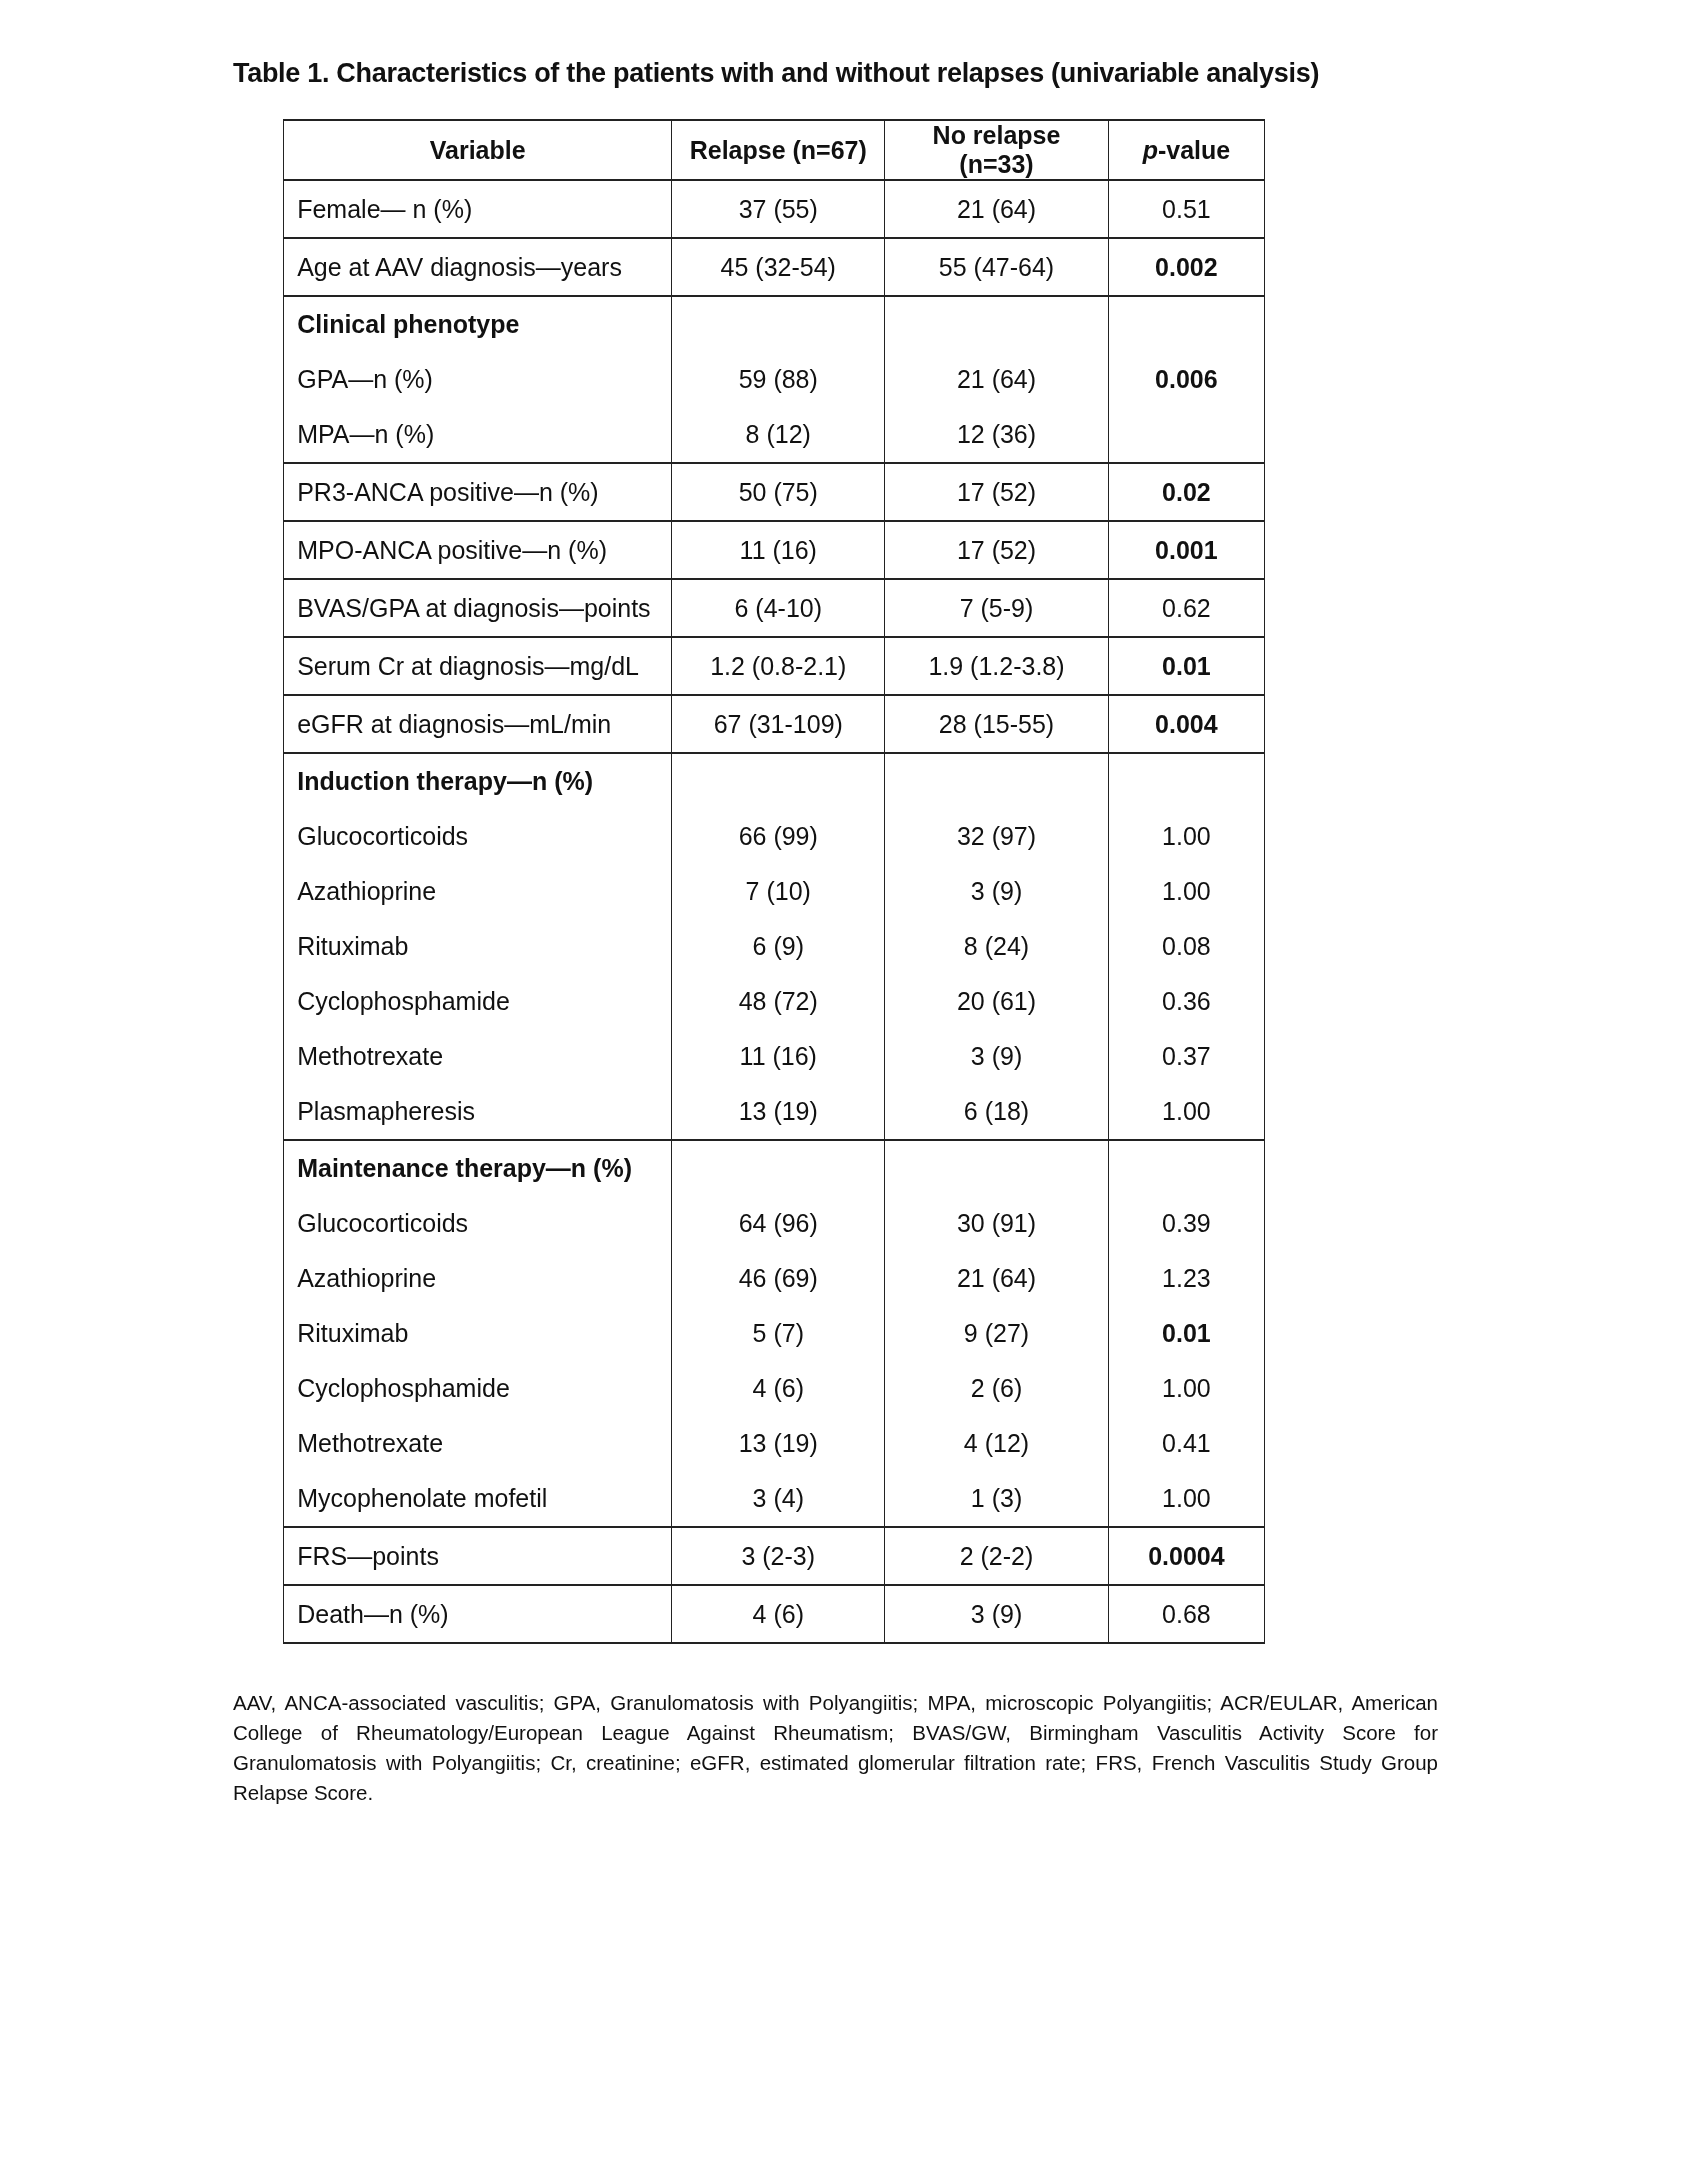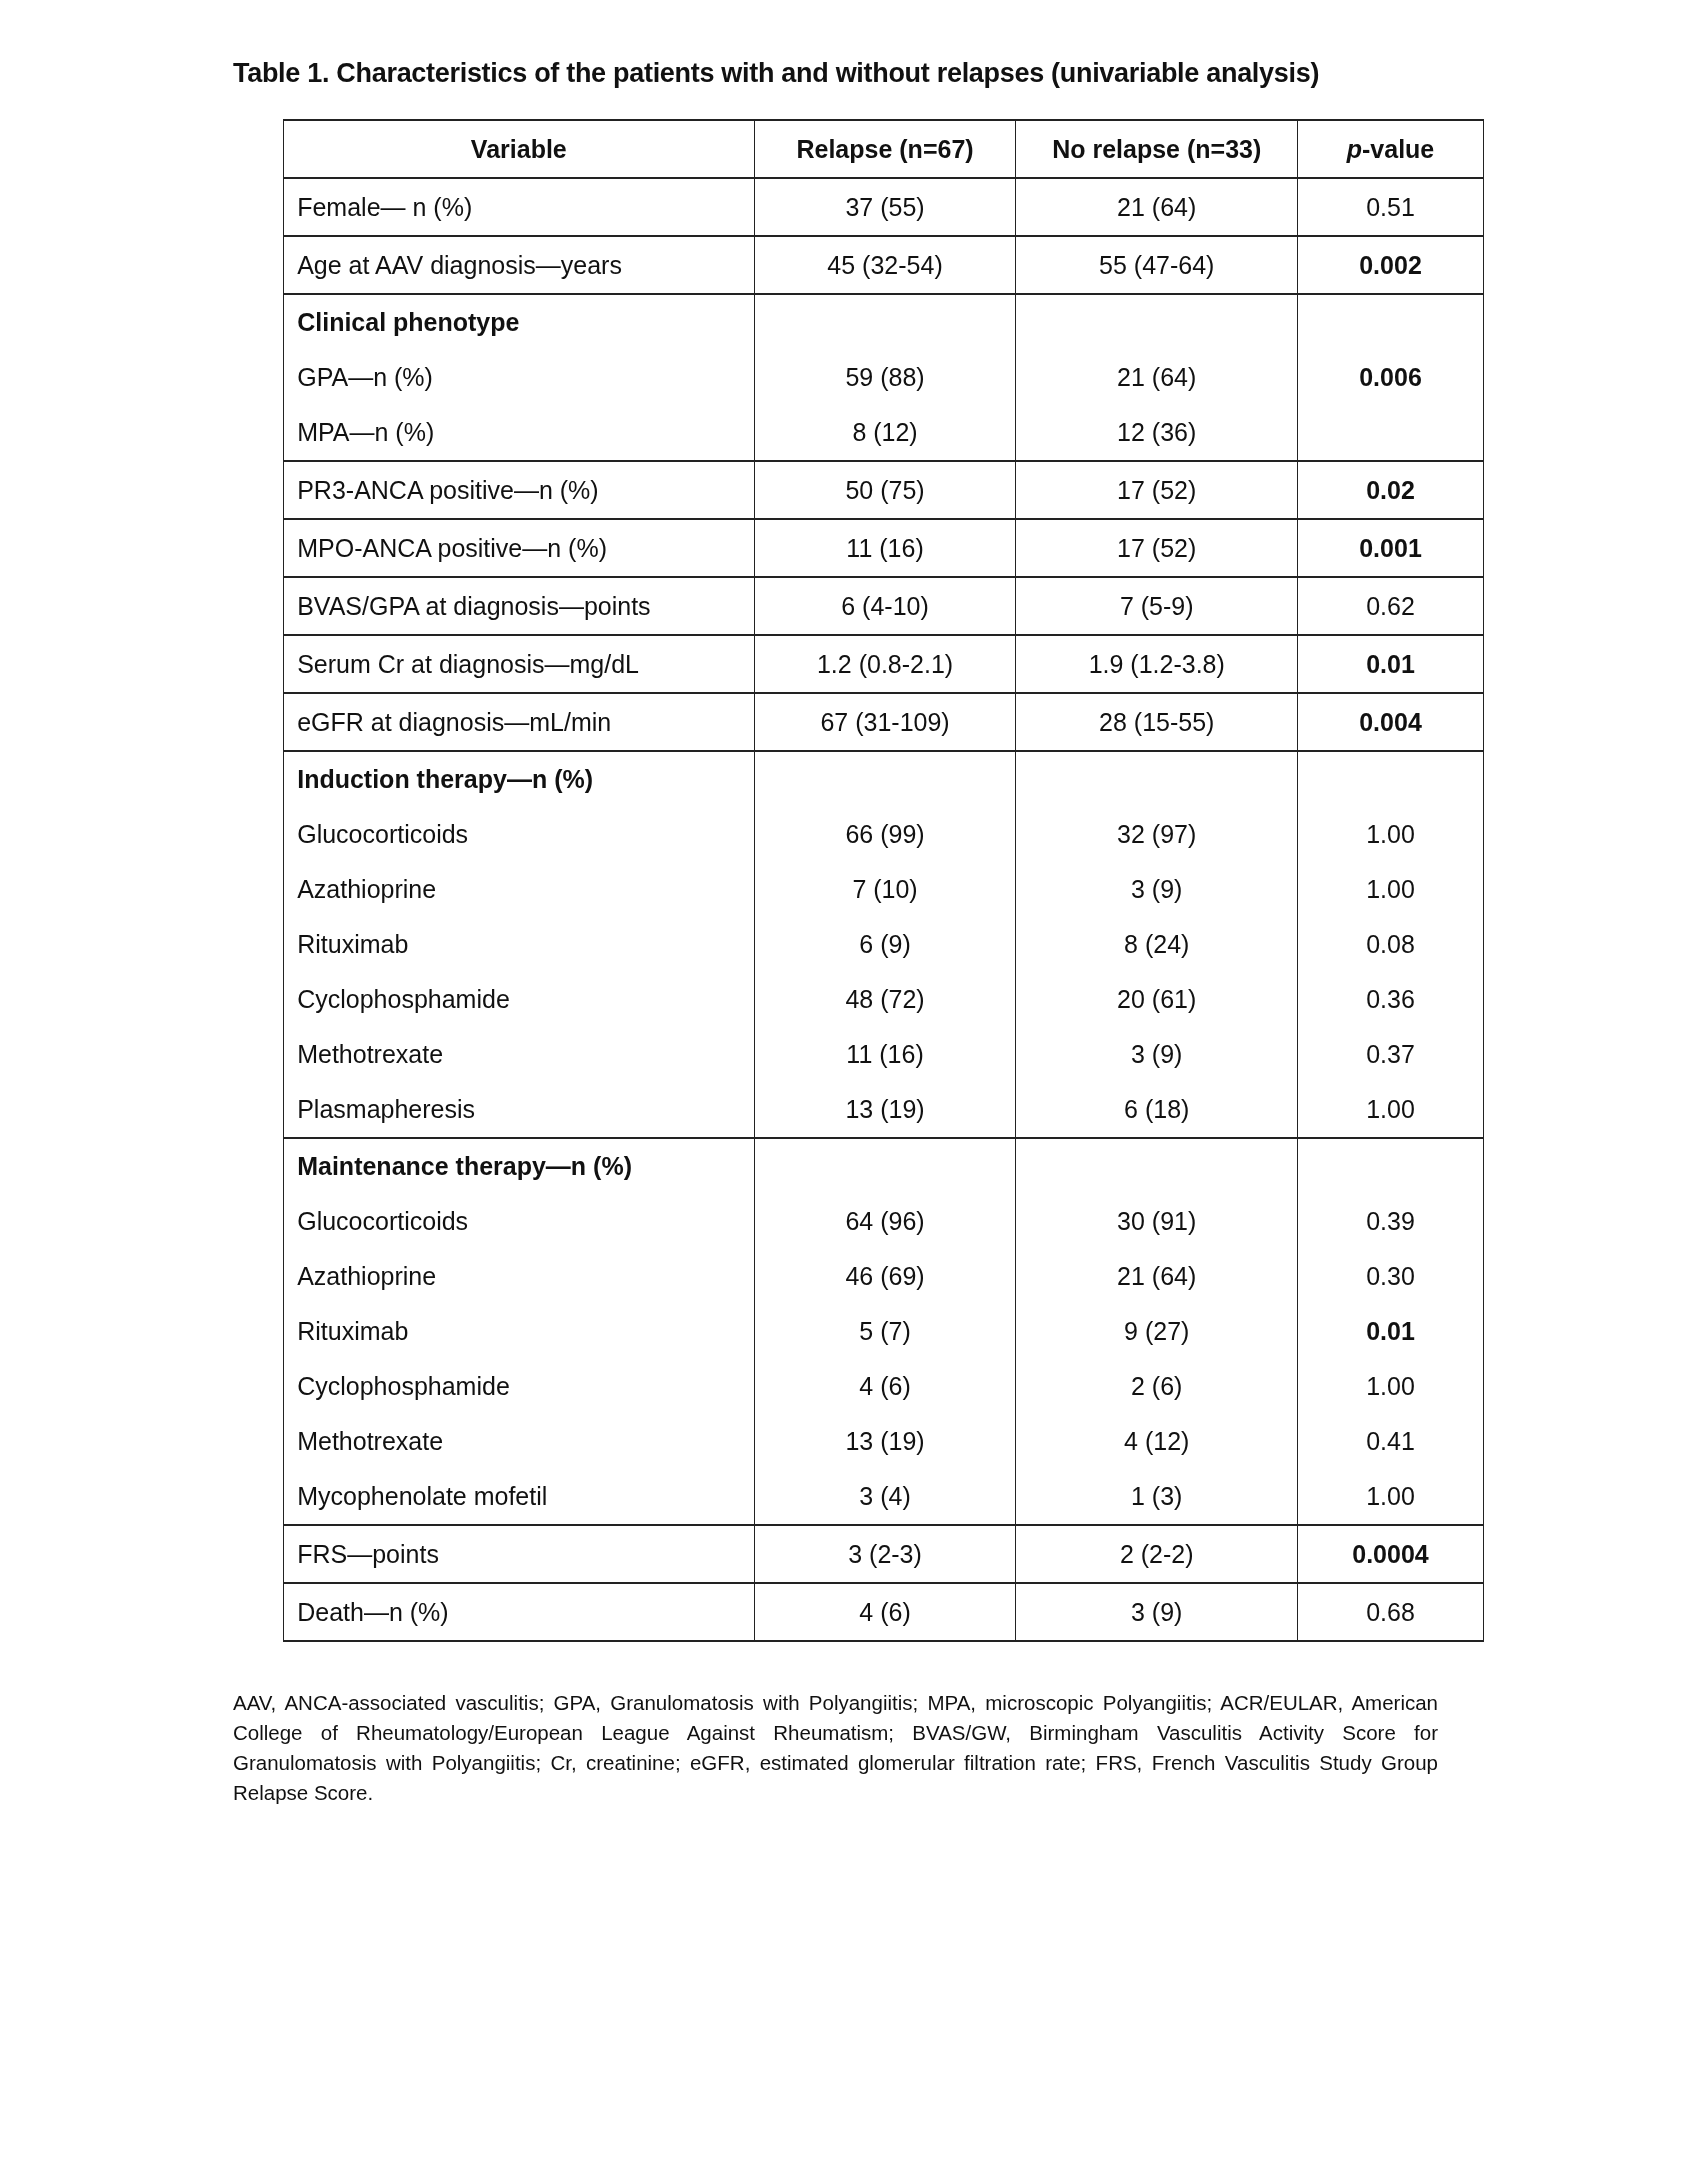--- a/index.html
+++ b/index.html
@@ -8,21 +8,21 @@
     font-family: "Liberation Sans", "DejaVu Sans", sans-serif;
     color: #111111;
   }
   .title {
     position: absolute; left: 233px; top: 58px; width: 1257px;
     font-size: 27px; font-weight: bold; letter-spacing: -0.3px;
     white-space: nowrap;
   }
   table.main {
     position: absolute; left: 283px; top: 119px;
-    width: 1201px; border-collapse: collapse;
+    width: 982px; border-collapse: collapse;
     font-size: 25px;
   }
   table.main td, table.main th {
     border-left: 1.3px solid #222; border-right: 1.3px solid #222;
     padding: 0 13.2px; vertical-align: top;
   }
   table.main tr.sep td, table.main tr.sep th { border-top: 2.6px solid #222; }
   table.main tr.last td { border-bottom: 2.6px solid #222; }
   th { font-weight: bold; height: 56px; vertical-align: middle !important; text-align: center; }
   td { height: 56px; line-height: 56px; }
@@ -174,21 +174,21 @@
       <tr class="sub">
         <td>Glucocorticoids</td>
         <td class="c">64 (96)</td>
         <td class="c">30 (91)</td>
         <td class="c">0.39</td>
       </tr>
       <tr class="sub">
         <td>Azathioprine</td>
         <td class="c">46 (69)</td>
         <td class="c">21 (64)</td>
-        <td class="c">0.30</td>
+        <td class="c">1.23</td>
       </tr>
       <tr class="sub">
         <td>Rituximab</td>
         <td class="c">5 (7)</td>
         <td class="c">9 (27)</td>
         <td class="c bold">0.01</td>
       </tr>
       <tr class="sub">
         <td>Cyclophosphamide</td>
         <td class="c">4 (6)</td>

